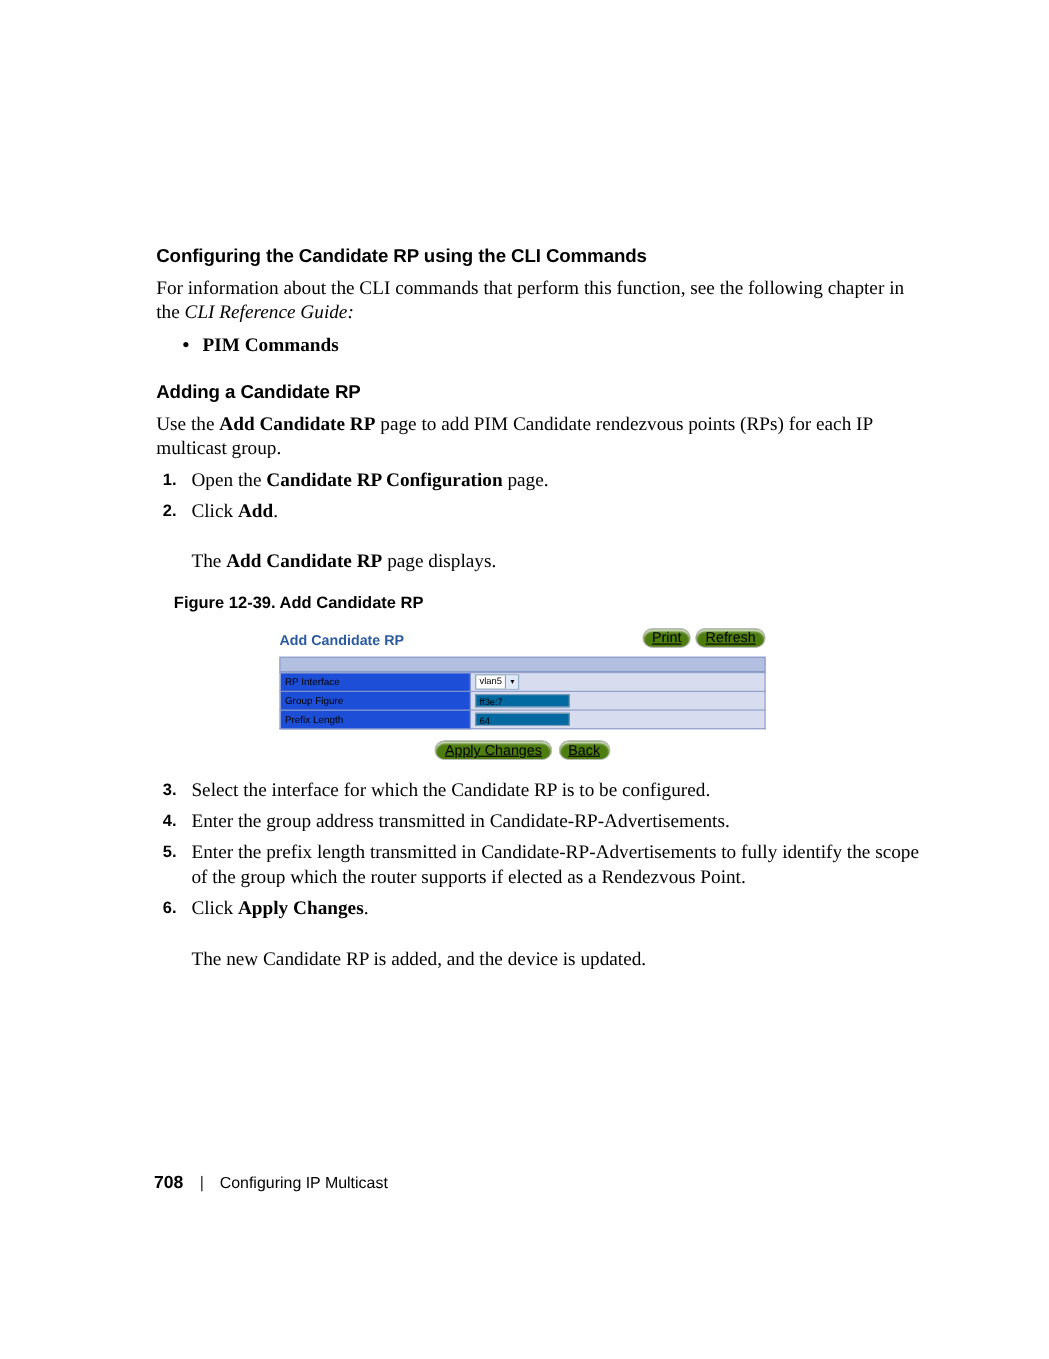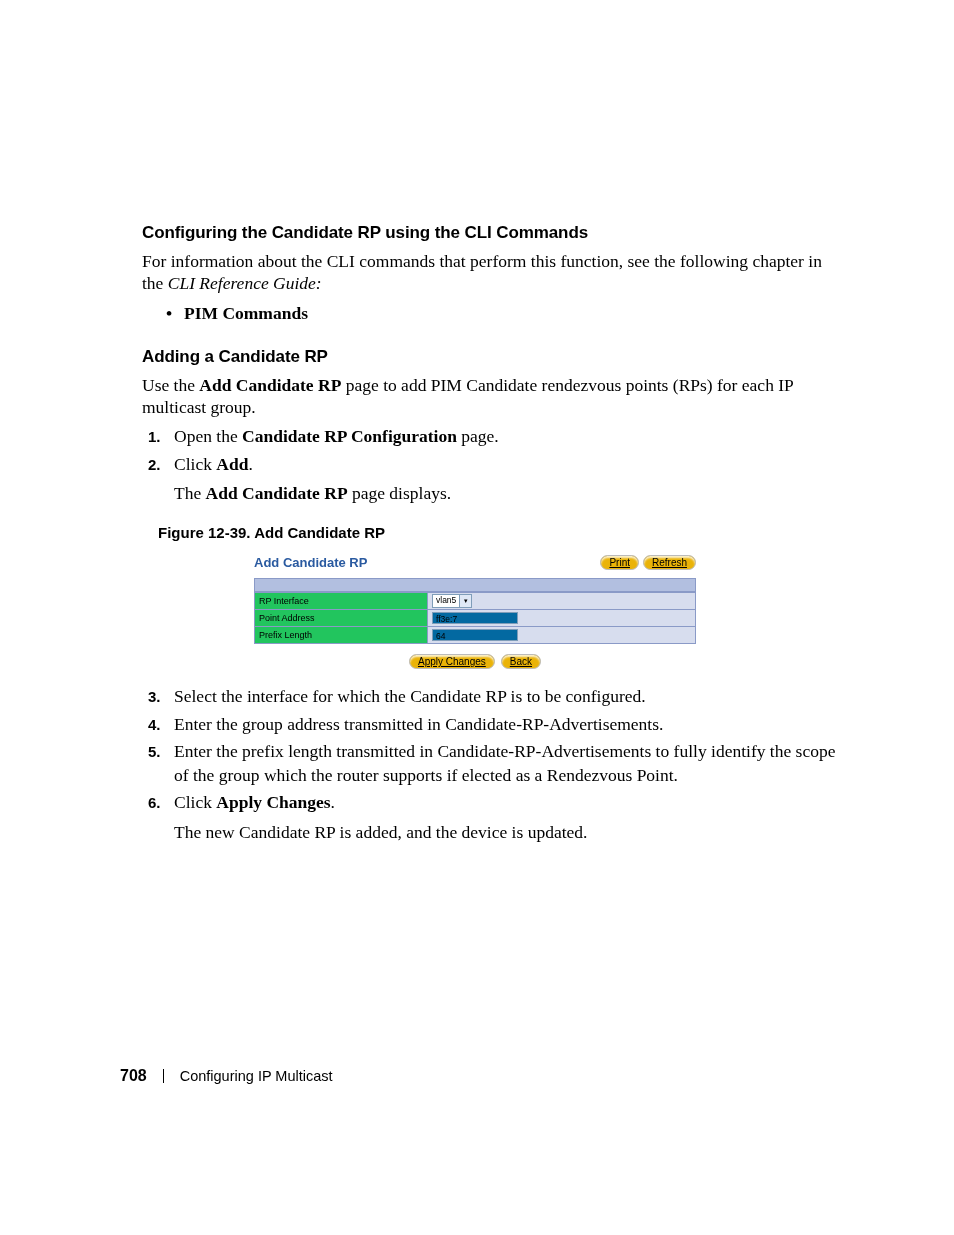--- a/index.html
+++ b/index.html
@@ -64,31 +64,31 @@
   ol.steps > li::before {
     content: counter(step) ".";
     position: absolute;
     left: 6px;
     top: 0;
     font-family: 'Helvetica Neue', Helvetica, Arial, sans-serif;
     font-weight: 700;
     font-size: 15px;
     line-height: 24px;
   }
-  ol.steps .sub { margin-top: 6px; }
+  ol.steps .sub { margin-top: 22px; }
   .fig-cap {
     font-family: 'Helvetica Neue', Helvetica, Arial, sans-serif;
     font-weight: 700;
     font-size: 15px;
     margin: 18px 0 14px 16px;
   }
   
   .footer {
     position: absolute;
-    left: 120px;
+    left: 140px;
     bottom: 150px;
     font-family: 'Helvetica Neue', Helvetica, Arial, sans-serif;
     font-size: 14.5px;
     display: flex;
     align-items: center;
     gap: 16px;
   }
   .footer .pnum { font-weight: 700; font-size: 16px; }
   .footer .divider { width: 1px; height: 14px; background: #000; }
   
@@ -108,34 +108,34 @@
     padding-bottom: 8px;
   }
   .shot-title {
     color: #2a5aa0;
     font-size: 13px;
     font-weight: 700;
     font-family: 'Helvetica Neue', Arial, sans-serif;
   }
   .shot-links { display: flex; gap: 4px; }
   .pillbtn {
-    background: #eab308;
+    background: #4d7c0f;
     border: 1px solid #bbb;
     border-radius: 9px;
     padding: 1px 8px;
-    font-size: 10px;
+    font-size: 13px;
     text-decoration: underline;
     line-height: 1.1;
     box-shadow: inset 0 2px 2px rgba(255,255,255,0.8);
   }
   .bluebar { height: 12px; background: #b2bfe0; border: 1px solid #8a9ac7; }
   .formtbl { width: 100%; border-collapse: collapse; }
   .formtbl td {
     border: 1px solid #8a9ac7;
-    background: #22c55e;
+    background: #1d4ed8;
     padding: 1px 4px;
     height: 14px;
   }
   .formtbl td.label { width: 164px; }
   .formtbl td.field { background: #d7ddee; }
   .selectbox {
     display: inline-flex;
     align-items: flex-start;
     background: #fff;
     border: 1px solid #7f9db9;
@@ -219,21 +219,21 @@
           <tr>
         <td class="label">RP Interface</td>
         <td class="field">
           <span class="selectbox">
             <span>vlan5</span>
             <span class="arrow">▾</span>
           </span>
         </td>
       </tr>
       <tr>
-        <td class="label">Point Address</td>
+        <td class="label">Group Figure</td>
         <td class="field">
           <span class="txtbox">ff3e:7</span>
         </td>
       </tr>
       <tr>
         <td class="label">Prefix Length</td>
         <td class="field">
           <span class="txtbox">64</span>
         </td>
       </tr>

